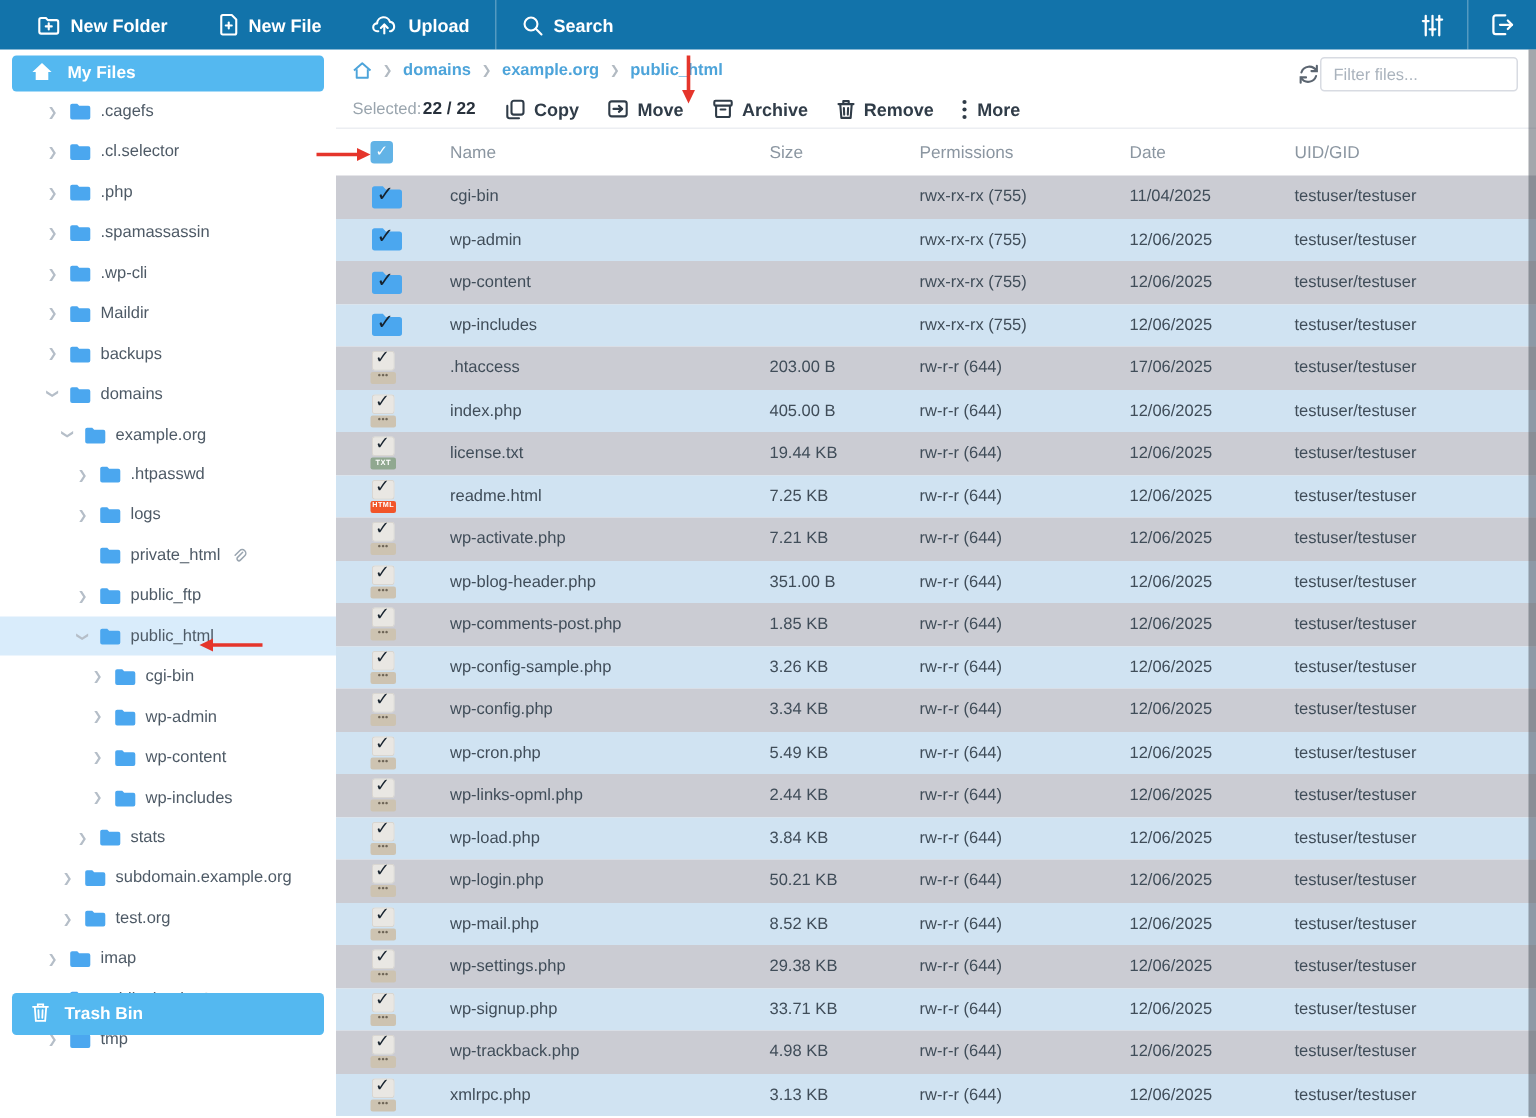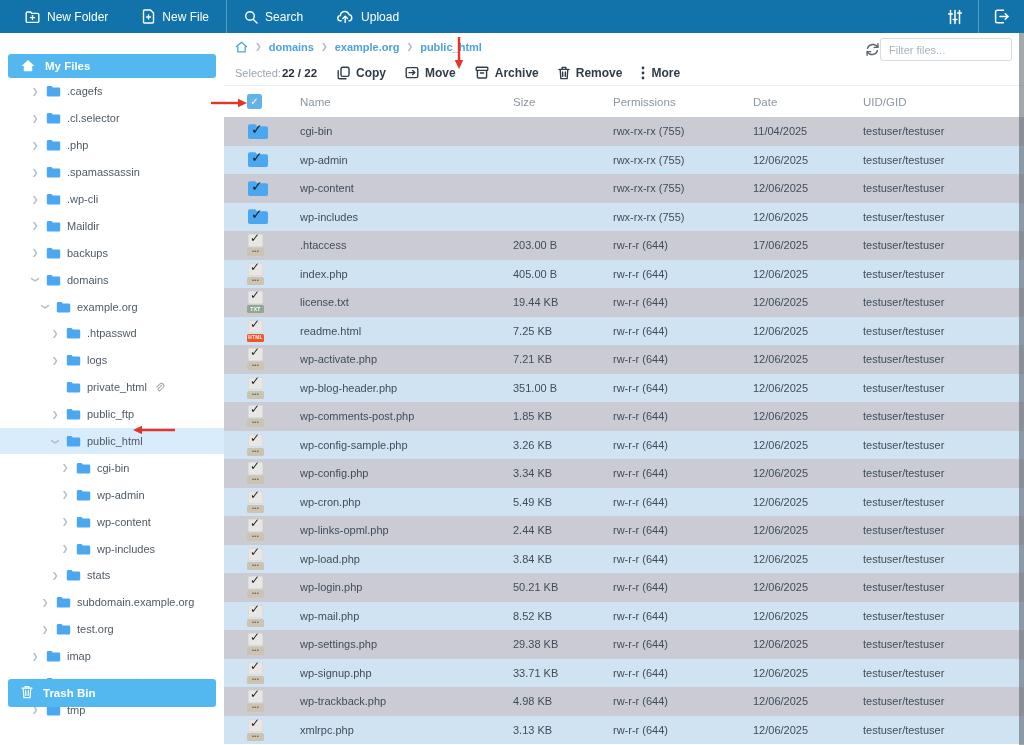--- a/index.html
+++ b/index.html
@@ -10,30 +10,30 @@
   
   .topbar { position:absolute; top:0; left:0; width:1024px; height:33px;
     background:#1273aa; display:flex; align-items:stretch; z-index:5; }
   .logo { width:224px; background:#0d5d8e; display:flex; align-items:center;
     padding-left:12px; gap:8px; cursor:pointer; }
   .logo-glyph { display:flex; align-items:center; }
   .logo-text-title { color:#fff; font-weight:700; font-size:14px; letter-spacing:.2px; line-height:13px;}
   .logo-text-sub { color:#6fc0e8; font-size:6.3px; letter-spacing:2.1px; line-height:8px; }
   .tb-actions { display:flex; align-items:stretch; margin-left:8px; }
   .tb-btn { display:flex; align-items:center; gap:7px; color:#fff; font-size:12px;
-    font-weight:400; padding:0 17px; cursor:pointer; }
+    font-weight:700; padding:0 17px; cursor:pointer; }
   .tb-btn.sep { border-left:1px solid rgba(255,255,255,.28); }
   .tb-btn svg { display:block; }
   .tb-right { margin-left:auto; display:flex; align-items:stretch; }
   .tb-iconbtn { width:46px; display:flex; align-items:center; justify-content:center;
     color:#fff; cursor:pointer; }
   .tb-right .tb-iconbtn + .tb-iconbtn { border-left:1px solid rgba(255,255,255,.28); }
 
   
-  .sidebar { position:absolute; top:43px; left:0; width:224px; height:669px;
+  .sidebar { position:absolute; top:26px; left:0; width:224px; height:669px;
     background:#fff; z-index:2; }
   .side-btn { position:absolute; left:8px; right:8px; height:24px; background:#54b8f0;
     border-radius:3px; display:flex; align-items:center; gap:10px; padding-left:13px;
     color:#fff; font-size:11.5px; font-weight:700; cursor:pointer; }
   .side-btn.myfiles { top:11px; }
   .side-btn.trash { bottom:5px; height:28px; }
   .tree { position:absolute; top:35px; left:0; right:0; }
   .tree-row { height:26.9px; display:flex; align-items:center; gap:6px;
     font-size:11px; font-weight:500; color:#4e5a66; cursor:pointer; white-space:nowrap; }
   .tree-row.selected { background:#d9ecfb; }
@@ -122,38 +122,38 @@
         <div class="tb-btn">
           <span>
             <svg width="13" height="15" viewBox="0 0 13 15" fill="none" stroke="currentColor" stroke-width="1.4" stroke-linecap="round" stroke-linejoin="round">
               <path d="M1.5 2 q0-1 1-1 h6 l3 3 v9 q0 1-1 1 h-8 q-1 0-1-1 Z"></path>
               <line x1="6.5" y1="6" x2="6.5" y2="10"></line>
               <line x1="4.5" y1="8" x2="8.5" y2="8"></line>
             </svg>
           </span>
           <span>New File</span>
         </div>
-        <div class="tb-btn sep">
-          <span>
-            <svg width="14" height="14" viewBox="0 0 14 14" fill="none" stroke="currentColor" stroke-width="1.4" stroke-linecap="round" stroke-linejoin="round">
-              <circle cx="6" cy="6" r="4.3"></circle>
-              <line x1="9.4" y1="9.4" x2="13" y2="13"></line>
-            </svg>
-          </span>
-          <span>Search</span>
-        </div>
         <div class="tb-btn">
           <span>
             <svg width="17" height="13" viewBox="0 0 17 13" fill="none" stroke="currentColor" stroke-width="1.4" stroke-linecap="round" stroke-linejoin="round">
               <path d="M4.2 10.8 H3.4 A2.6 2.6 0 0 1 3.4 5.6 A4.4 4.4 0 0 1 12 4.6 A3.2 3.2 0 0 1 12.6 10.8 H12"></path>
               <line x1="8.2" y1="12.5" x2="8.2" y2="6.5"></line>
               <polyline points="5.9,8.6 8.2,6.3 10.5,8.6"></polyline>
             </svg>
           </span>
           <span>Upload</span>
+        </div>
+        <div class="tb-btn sep">
+          <span>
+            <svg width="14" height="14" viewBox="0 0 14 14" fill="none" stroke="currentColor" stroke-width="1.4" stroke-linecap="round" stroke-linejoin="round">
+              <circle cx="6" cy="6" r="4.3"></circle>
+              <line x1="9.4" y1="9.4" x2="13" y2="13"></line>
+            </svg>
+          </span>
+          <span>Search</span>
         </div>
       </nav>
     <div class="tb-right">
       <span class="tb-iconbtn">
         <svg width="16" height="16" viewBox="0 0 16 16" fill="none" stroke="#fff" stroke-width="1.5" stroke-linecap="round">
           <line x1="3.5" y1="1.5" x2="3.5" y2="14.5"></line>
             <line x1="8" y1="1.5" x2="8" y2="14.5"></line>
             <line x1="12.5" y1="1.5" x2="12.5" y2="14.5"></line>
           <line x1="1.6" y1="5" x2="5.4" y2="5"></line>
             <line x1="6.1" y1="10.5" x2="9.9" y2="10.5"></line>

